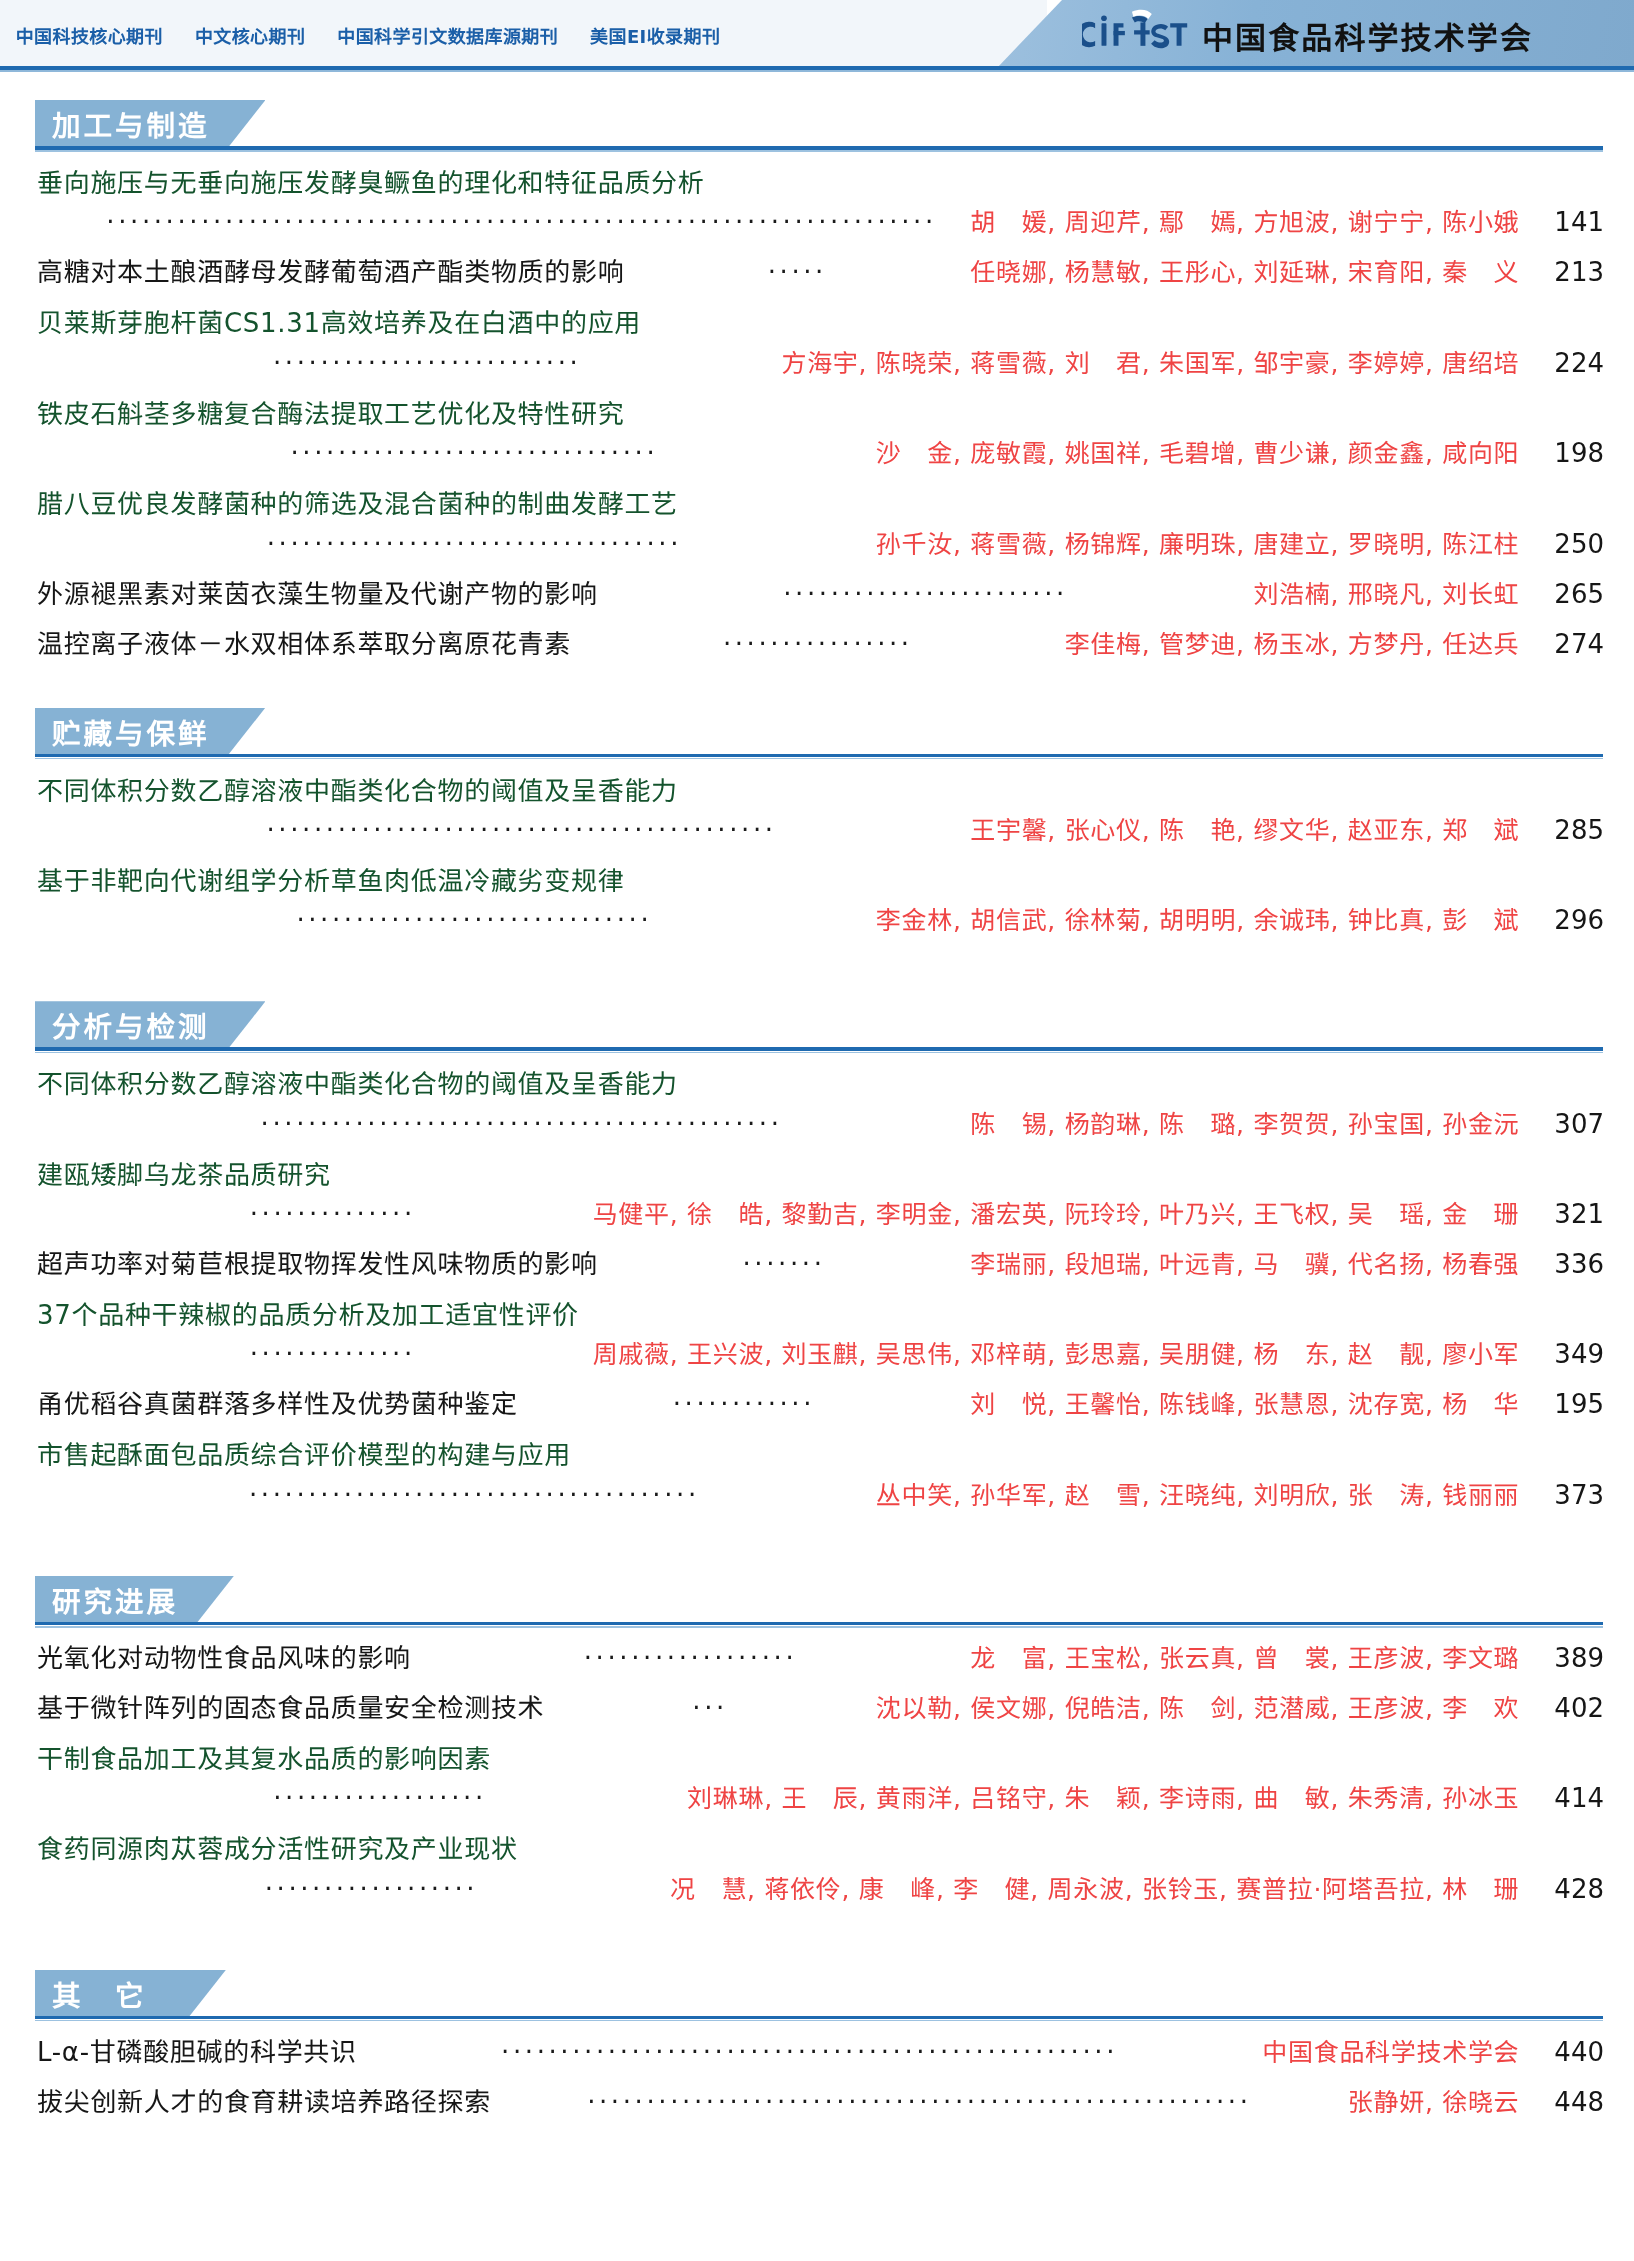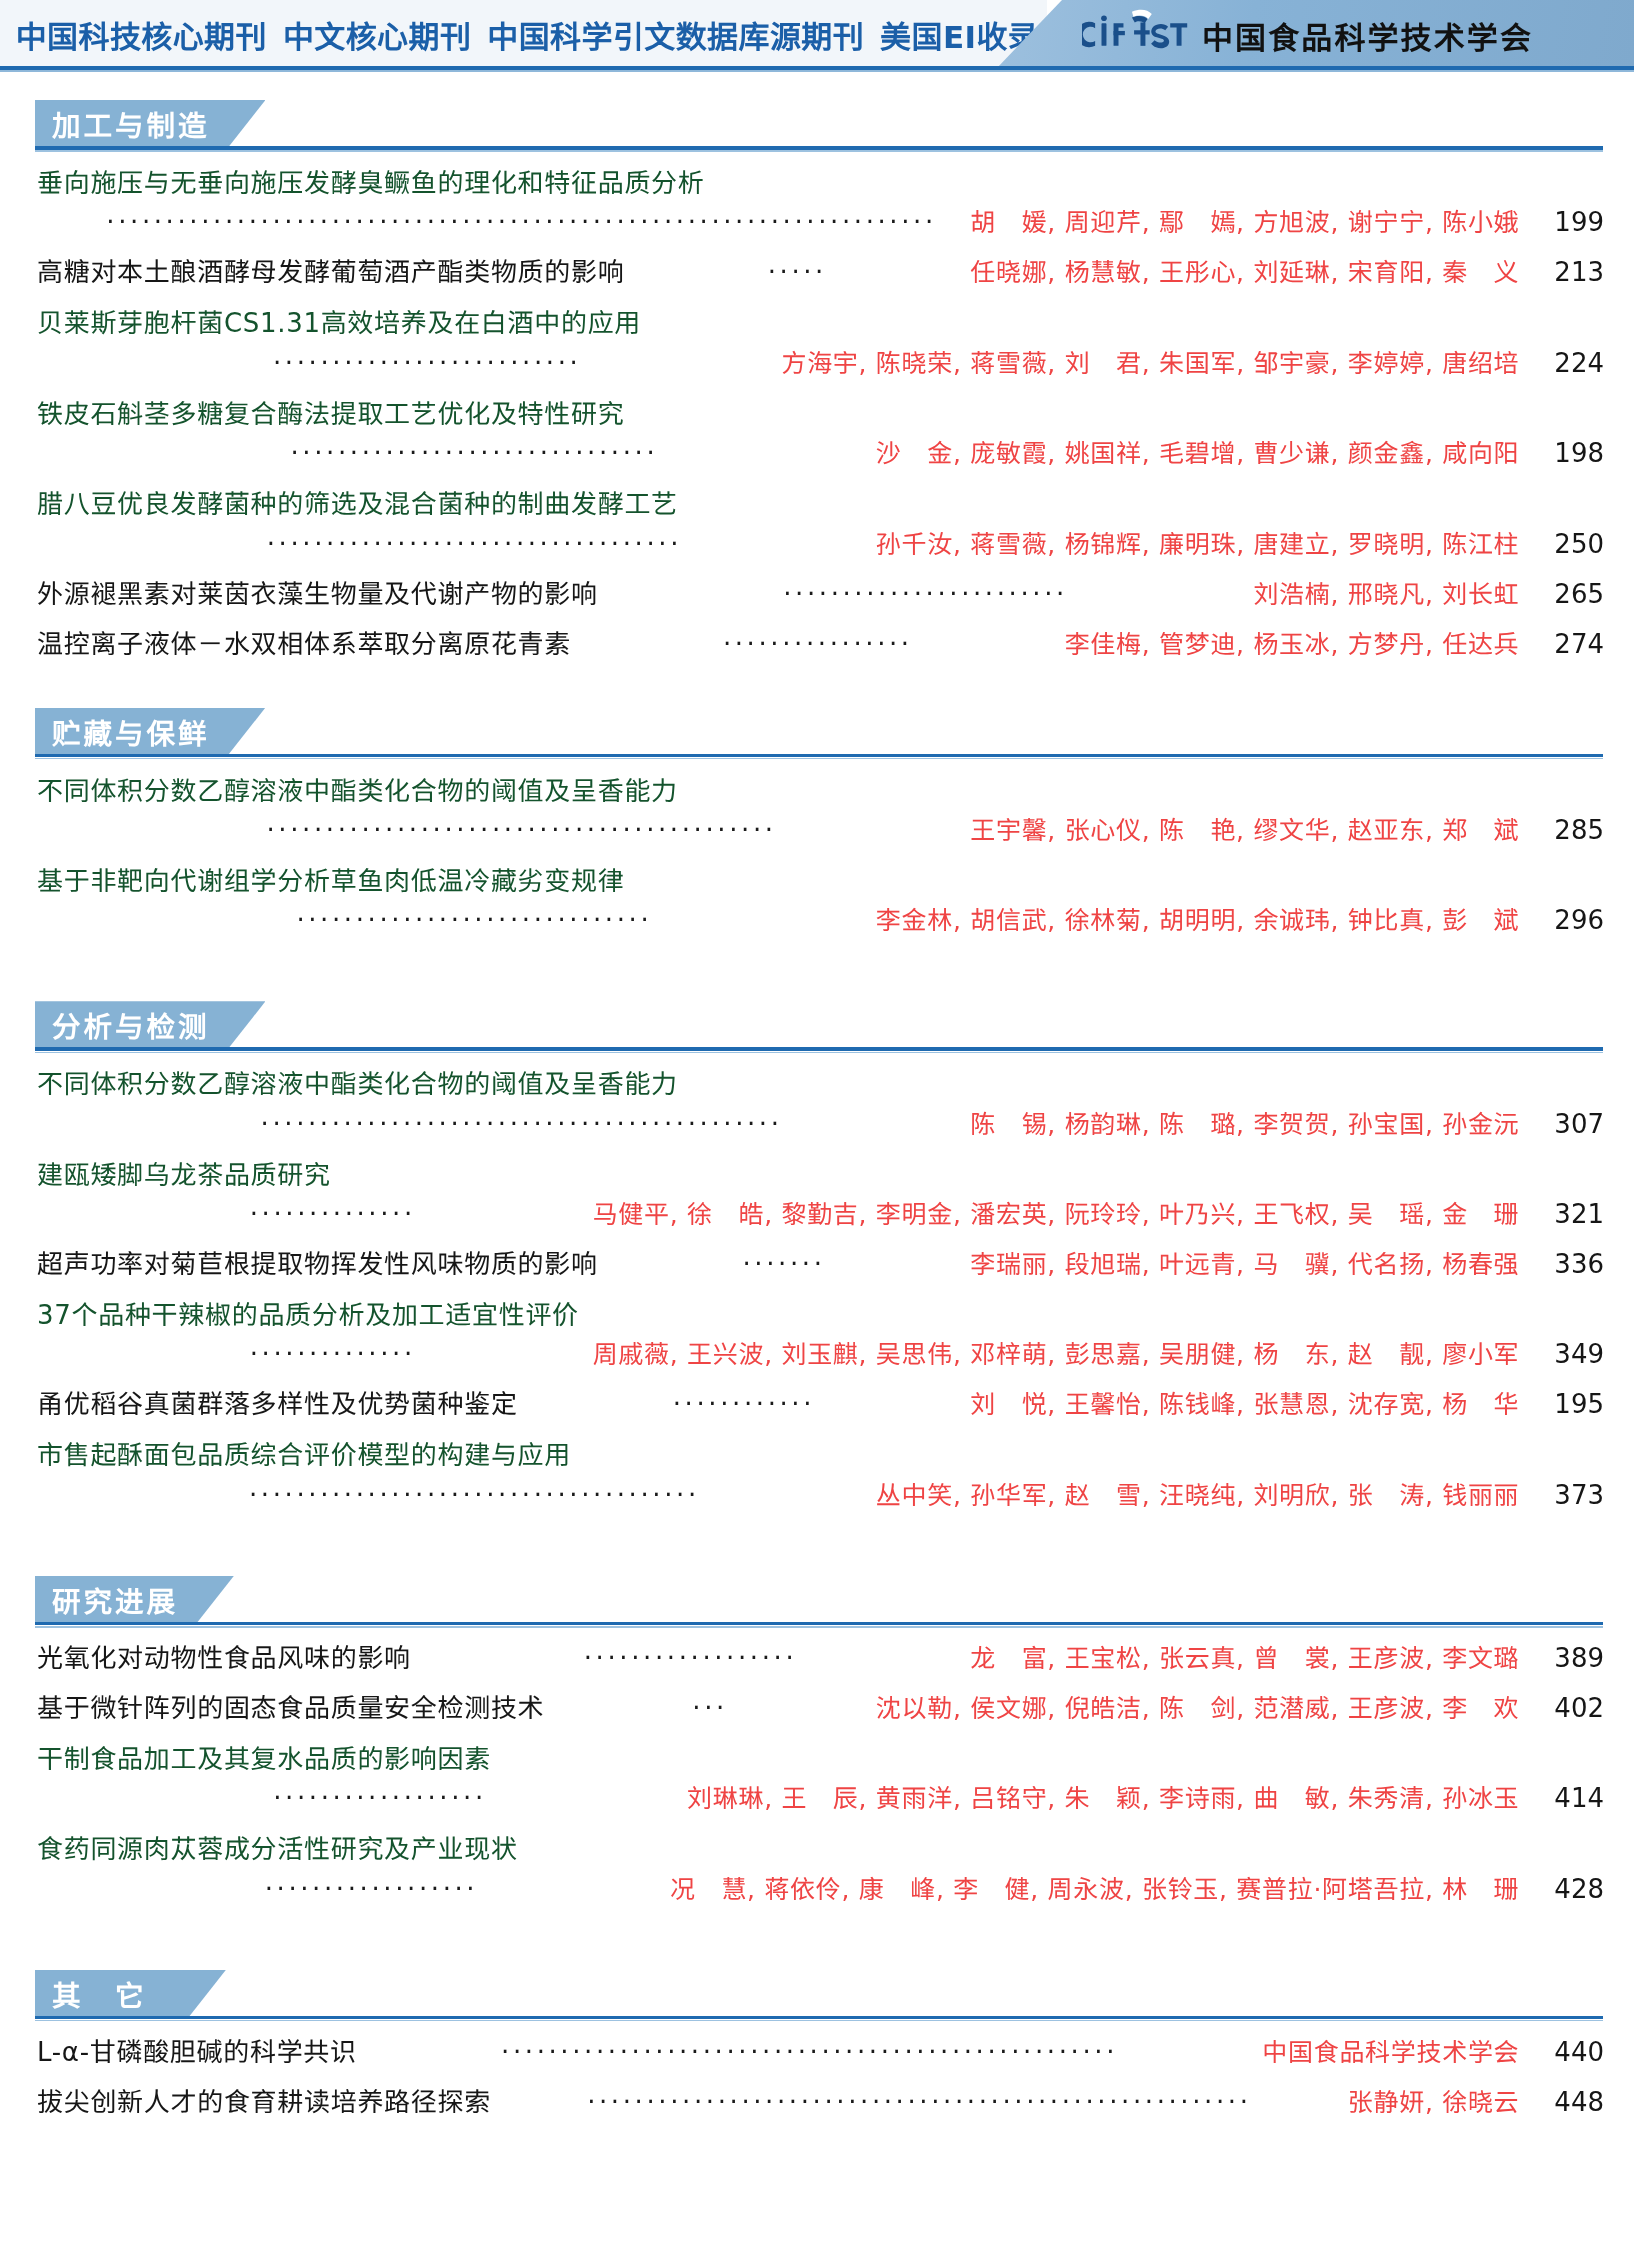--- a/index.html
+++ b/index.html
@@ -32,22 +32,22 @@
     height: 69px;
     background: #f2f6fa;
     display: flex;
     align-items: center;
     padding-left: 15.7px;
     box-sizing: border-box;
   }
   .masthead-badges {
     display: flex;
     align-items: center;
-    gap: 16px;
-    font-size: 31px;
+    gap: 32px;
+    font-size: 18px;
     font-weight: bold;
     color: #1b5fa8;
     letter-spacing: 0.4px;
     white-space: nowrap;
   }
   .masthead-right {
     position: absolute;
     left: 996px;
     top: 0;
     width: 639px;
@@ -276,21 +276,21 @@
       </div>
     </div>
 
     <div class="entries">
 
       <div class="entry">
         <div class="entry-title-row">垂向施压与无垂向施压发酵臭鳜鱼的理化和特征品质分析</div>
         <div class="entry-author-row">
           <span class="e-leader">······································································</span>
           <span class="e-authors">胡　媛, 周迎芹, 鄢　嫣, 方旭波, 谢宁宁, 陈小娥</span>
-          <span class="e-page">199</span>
+          <span class="e-page">141</span>
         </div>
       </div>
 
       <div class="entry">
         <div class="entry-line">
           <span class="e-title">高糖对本土酿酒酵母发酵葡萄酒产酯类物质的影响</span>
           <span class="e-leader">·····</span>
           <span class="e-authors">任晓娜, 杨慧敏, 王彤心, 刘延琳, 宋育阳, 秦　义</span>
           <span class="e-page">213</span>
         </div>

